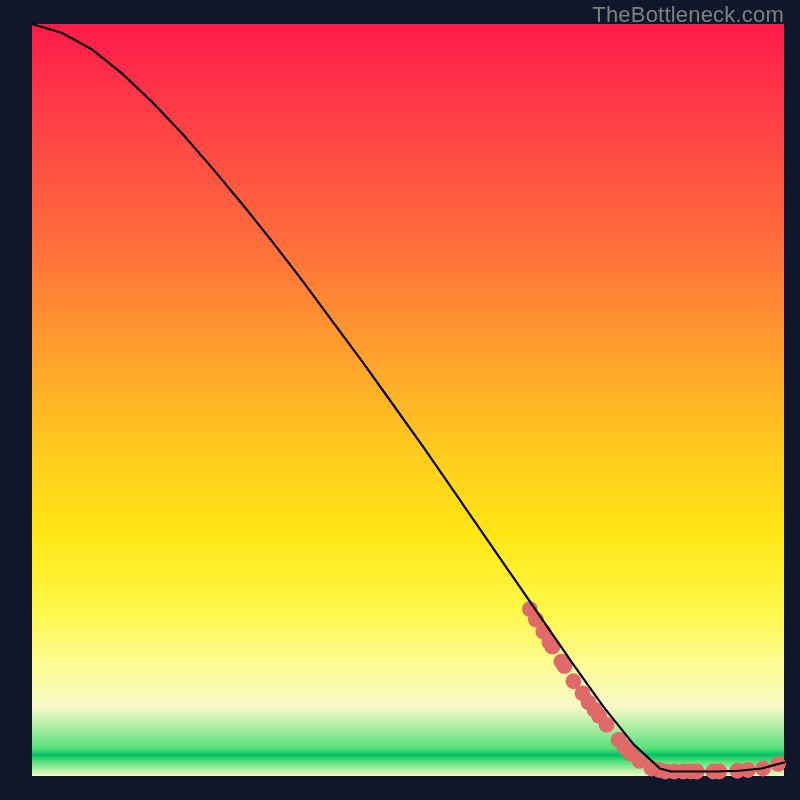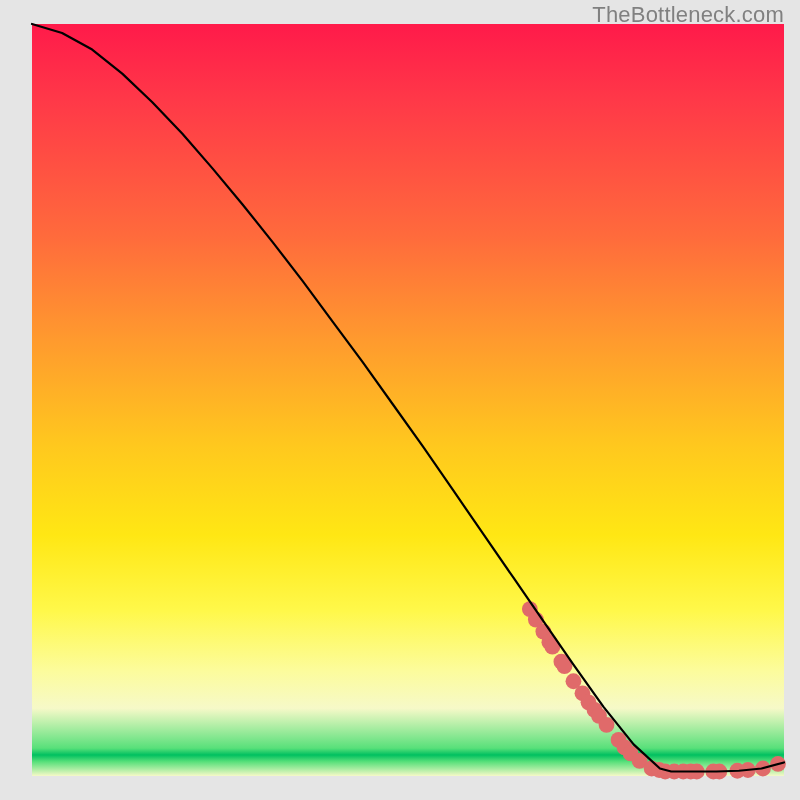--- a/index.html
+++ b/index.html
@@ -8,21 +8,21 @@
     width: 800px;
     height: 800px;
     background: #000;
     overflow: hidden;
     font-family: Arial, Helvetica, sans-serif;
   }
   .stage {
     position: relative;
     width: 800px;
     height: 800px;
-    background: #e5e5e5;
+    background: #0f172a;
   }
   .plot-area {
     position: absolute;
     left: 32px;
     top: 24px;
     width: 752px;
     height: 752px;
     
     background: linear-gradient(
       to bottom,

